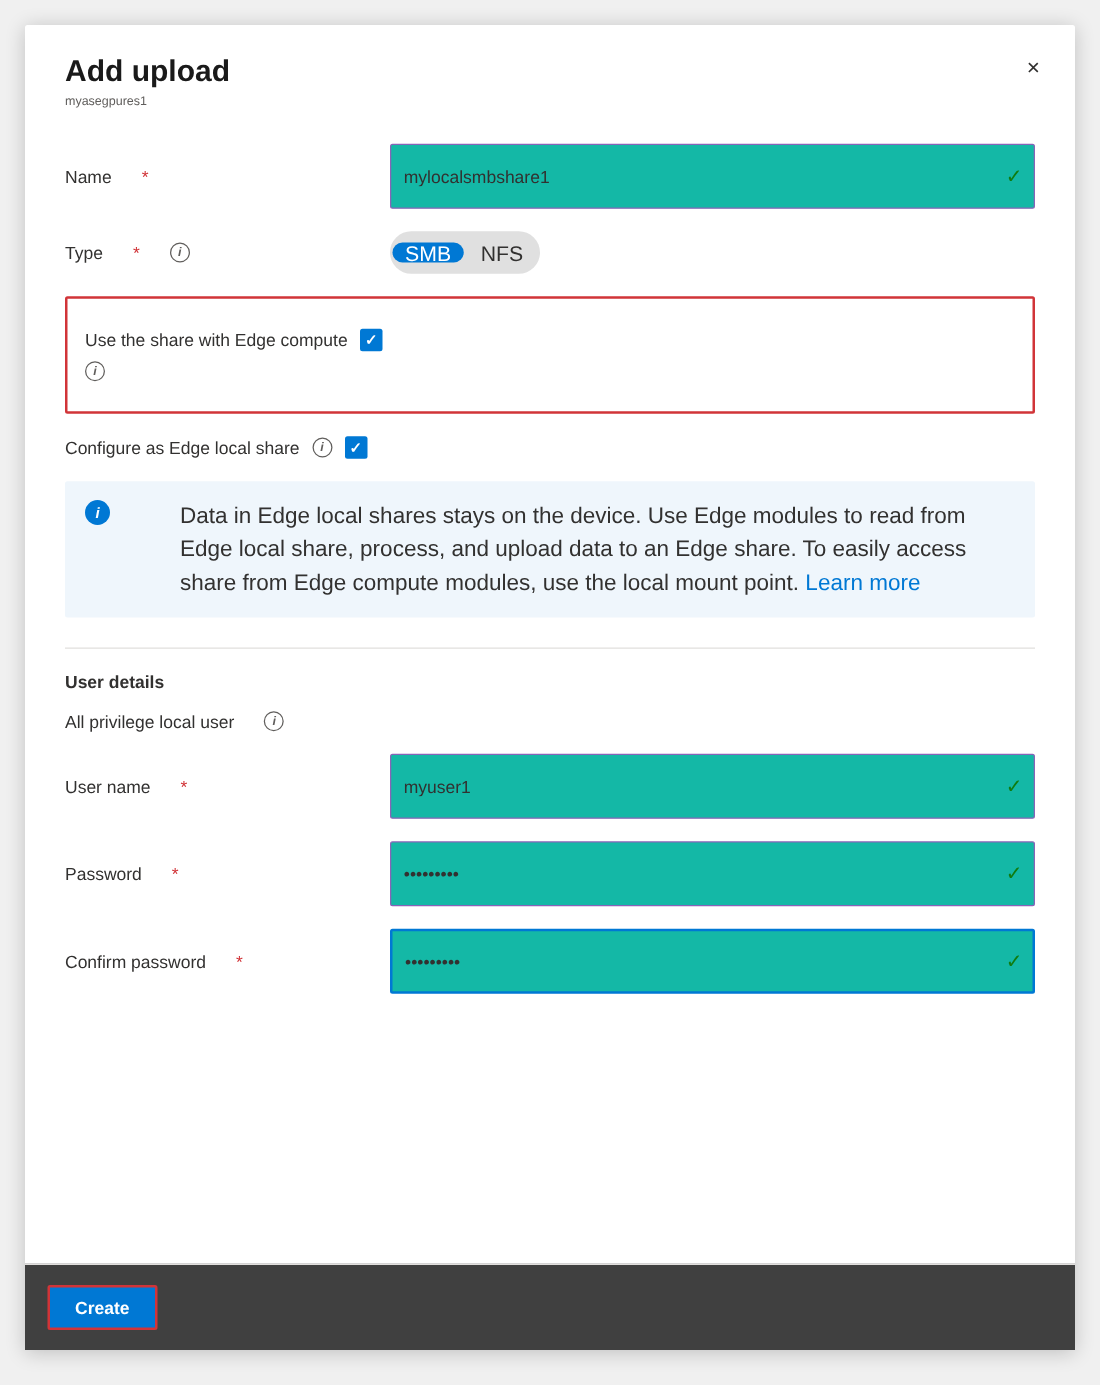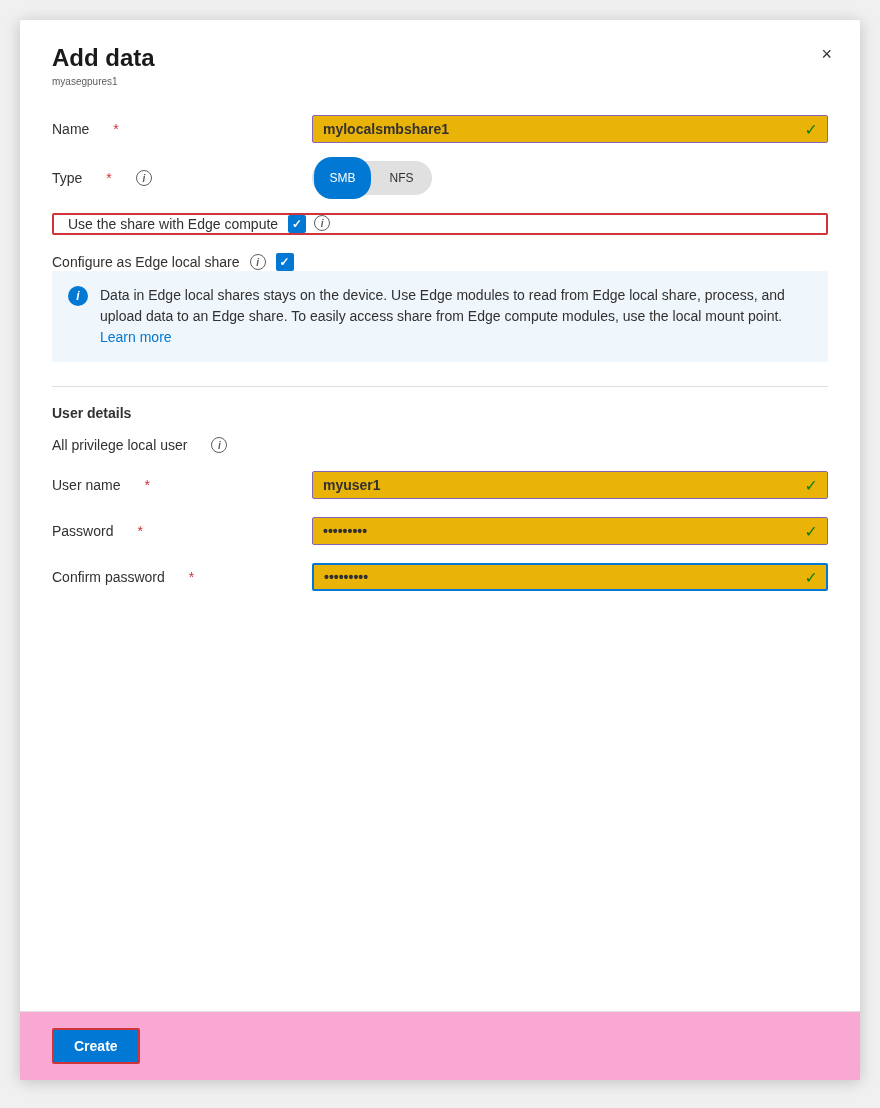--- a/index.html
+++ b/index.html
@@ -86,29 +86,28 @@
       cursor: pointer;
       font-style: italic;
       font-weight: bold;
       flex-shrink: 0;
     }
     .form-control-wrap {
       flex: 1;
     }
     .text-input {
       width: 100%;
-      height: 28px;
+      height: 52px;
       border: 1.5px solid #8764b8;
       border-radius: 2px;
       padding: 0 36px 0 10px;
       font-size: 14px;
       color: #323130;
       outline: none;
-      background: #eab308;
-      font-weight: bold;
+      background: #14b8a6;
     }
     .text-input.active-focus {
       border-color: #0078d4;
       border-width: 2px;
     }
     .input-wrapper {
       position: relative;
       width: 100%;
     }
     .input-check {
@@ -125,25 +124,25 @@
       align-items: center;
       gap: 2px;
       background: #e0e0e0;
       border-radius: 20px;
       padding: 2px;
       width: 120px;
       height: 34px;
     }
     .toggle-btn {
       flex: 1;
-      height: 42px;
+      height: 16px;
       border: none;
       border-radius: 18px;
       cursor: pointer;
-      font-size: 12px;
+      font-size: 17px;
       font-weight: 500;
       text-align: center;
     }
     .toggle-btn.active {
       background: #0078d4;
       color: #fff;
     }
     .toggle-btn.inactive {
       background: transparent;
       color: #323130;
@@ -164,34 +163,35 @@
     .checkbox-blue::after {
       content: '✓';
       color: white;
       font-size: 12px;
       font-weight: bold;
     }
     
     .edge-compute-box {
       border: 2px solid #d13438;
       border-radius: 2px;
-      padding: 0 14px;
+      padding: 24px 14px;
       margin-bottom: 18px;
       display: flex;
-      flex-direction: row;
+      flex-direction: column;
       gap: 8px;
     }
     .edge-compute-row {
       display: flex;
       align-items: center;
       gap: 10px;
     }
     .edge-local-row {
       display: flex;
       align-items: center;
+      margin-bottom: 18px;
       gap: 10px;
     }
     
     .info-box {
       background: #eff6fc;
       border-radius: 2px;
       padding: 14px 16px;
       display: flex;
       gap: 12px;
       margin-bottom: 24px;
@@ -205,23 +205,24 @@
       align-items: center;
       justify-content: center;
       color: white;
       font-size: 12px;
       font-weight: bold;
       font-style: italic;
       flex-shrink: 0;
       margin-top: 1px;
     }
     .info-box-text {
-      font-size: 14px;
+      font-size: 18px;
       color: #323130;
       line-height: 1.5;
+      margin-left: 44px;
     }
     .info-box-text a {
       color: #0078d4;
       text-decoration: none;
     }
     
     .radio-group {
       display: flex;
       align-items: center;
       gap: 20px;
@@ -235,26 +236,26 @@
     }
     .radio-input {
       width: 18px;
       height: 18px;
       accent-color: #0078d4;
       cursor: pointer;
     }
     
     .dialog-footer {
       border-top: 1px solid #e1dfdd;
-      padding: 16px 32px;
+      padding: 16px 18px;
       position: absolute;
       bottom: 0;
       left: 0;
       right: 0;
-      background: #f9a8d4;
+      background: #404040;
     }
     .create-btn {
       background: #0078d4;
       color: white;
       border: 2px solid #d13438;
       border-radius: 2px;
       padding: 8px 20px;
       font-size: 14px;
       font-weight: 600;
       cursor: pointer;
@@ -265,21 +266,21 @@
       border-top: 1px solid #e1dfdd;
       margin: 8px 0 18px 0;
     }
   </style>
 </head>
 <body>
 
 <div class="dialog">
   <div class="dialog-body">
 
-    <h1 class="dialog-title">Add data</h1>
+    <h1 class="dialog-title">Add upload</h1>
     <p class="dialog-subtitle">myasegpures1</p>
 
     <button class="close-btn">
       <span>×</span>
     </button>
 
 
     <div class="form-row">
       <div class="form-label">
         <span>Name</span>

